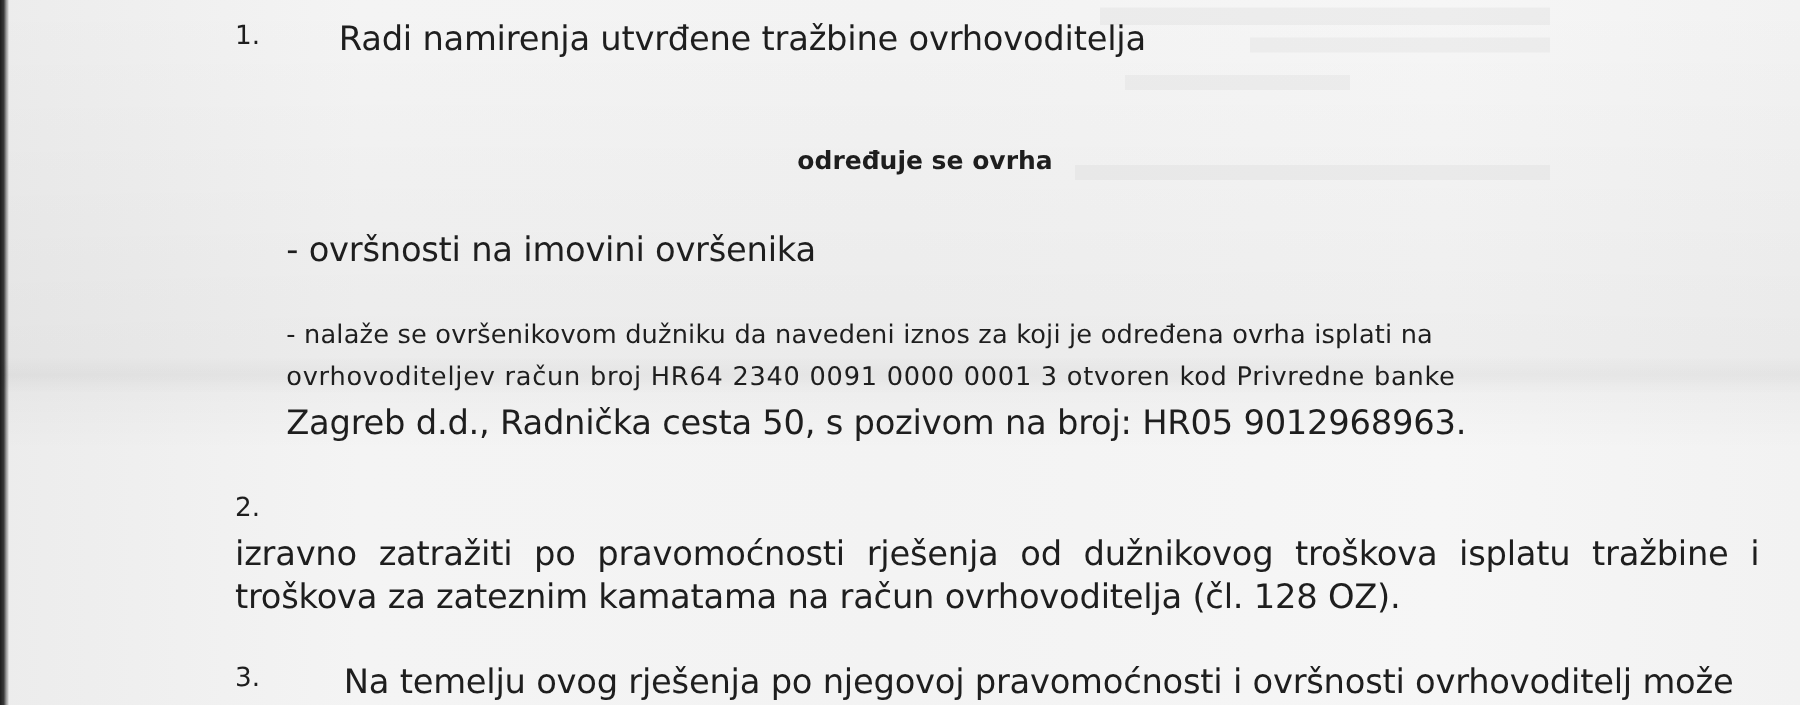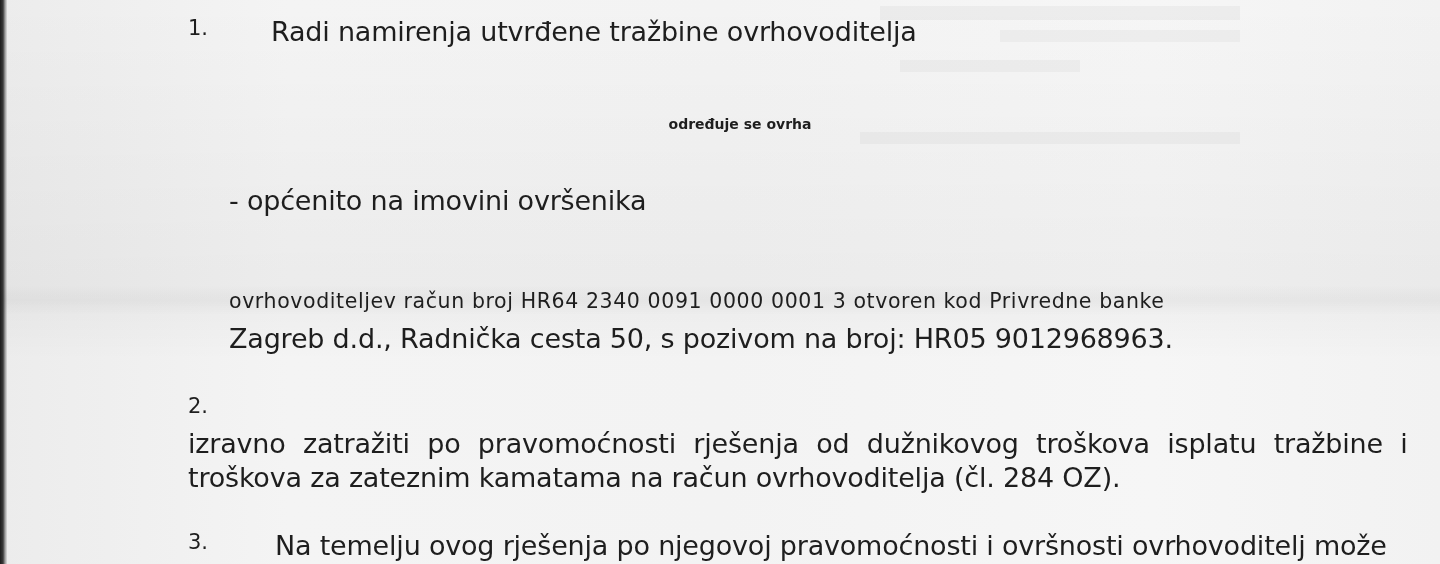--- a/index.html
+++ b/index.html
@@ -50,21 +50,21 @@
     }
     .num {
       position: absolute;
       font-size: 21px;
     }
     .heading {
       position: absolute;
       left: 0; width: 1440px;
       text-align: center;
       font-weight: bold;
-      font-size: 14px;
+      font-size: 20px;
       top: 116px;
       padding-left: 40px;
       box-sizing: border-box;
     }
     .flexline {
       position: absolute;
       display: flex;
       justify-content: space-between;
       font-size: 20.5px;
       white-space: nowrap;
@@ -80,26 +80,29 @@
   <div class="bleed" style="left:880px; top:6px; width:360px; height:14px; background:rgba(0,0,0,0.035);"></div>
   <div class="bleed" style="left:1000px; top:30px; width:240px; height:12px; background:rgba(0,0,0,0.03);"></div>
   <div class="bleed" style="left:900px; top:60px; width:180px; height:12px; background:rgba(0,0,0,0.03);"></div>
   <div class="bleed" style="left:860px; top:132px; width:380px; height:12px; background:rgba(0,0,0,0.03);"></div>
 
   <div class="num" style="left:188px; top:16px;">1.</div>
   <div class="line" style="left:271px; top:16px;">Radi namirenja utvrđene tražbine ovrhovoditelja</div>
 
   <div class="heading">određuje se ovrha</div>
 
-  <div class="line" style="left:229px; top:185px;">- općenito na imovini ovršenika</div>
+  <div class="line" style="left:229px; top:185px;">- ovršnosti na imovini ovršenika</div>
 
+  <div class="flexline" style="left:229px; top:255px; width:1022px;">
+    <span style="letter-spacing:0.15px;">- nalaže se ovršenikovom dužniku da navedeni iznos za koji je određena ovrha isplati na</span>
+  </div>
   <div class="flexline" style="left:229px; top:289px; width:1022px;">
     <span style="letter-spacing:0.6px;">ovrhovoditeljev račun broj HR64 2340 0091 0000 0001 3 otvoren kod Privredne banke</span>
   </div>
   <div class="line" style="left:229px; top:323px;text-align:right;">Zagreb d.d., Radnička cesta 50, s pozivom na broj: HR05 9012968963.</div>
 
   <div class="num" style="left:188px; top:394px;">2.</div>
   <div class="line" style="left:188px; top:428px; word-spacing:9px;">izravno zatražiti po pravomoćnosti rješenja od dužnikovog troškova isplatu tražbine i</div>
-  <div class="line" style="left:188px; top:462px;">troškova za zateznim kamatama na račun ovrhovoditelja (čl. 284 OZ).</div>
+  <div class="line" style="left:188px; top:462px;">troškova za zateznim kamatama na račun ovrhovoditelja (čl. 128 OZ).</div>
 
   <div class="num" style="left:188px; top:530px;">3.</div>
   <div class="line" style="left:275px; top:530px;">Na temelju ovog rješenja po njegovoj pravomoćnosti i ovršnosti ovrhovoditelj može</div>
 </div>
 
 </body></html>

